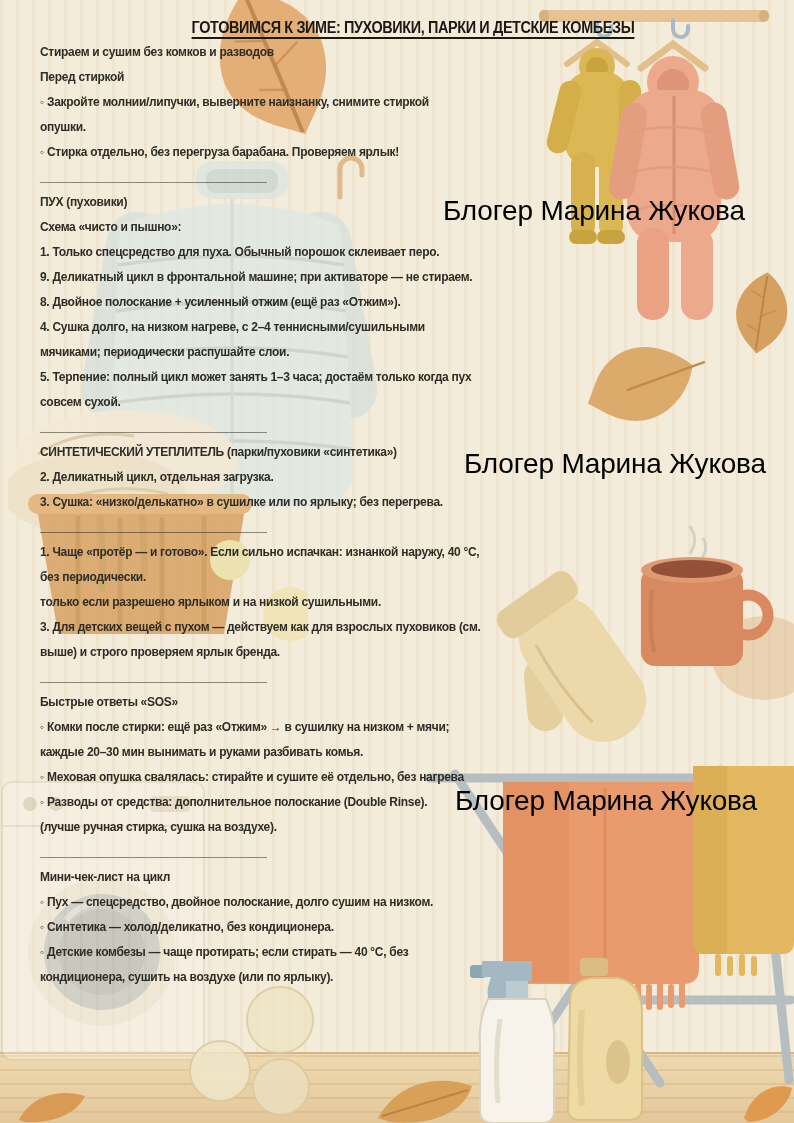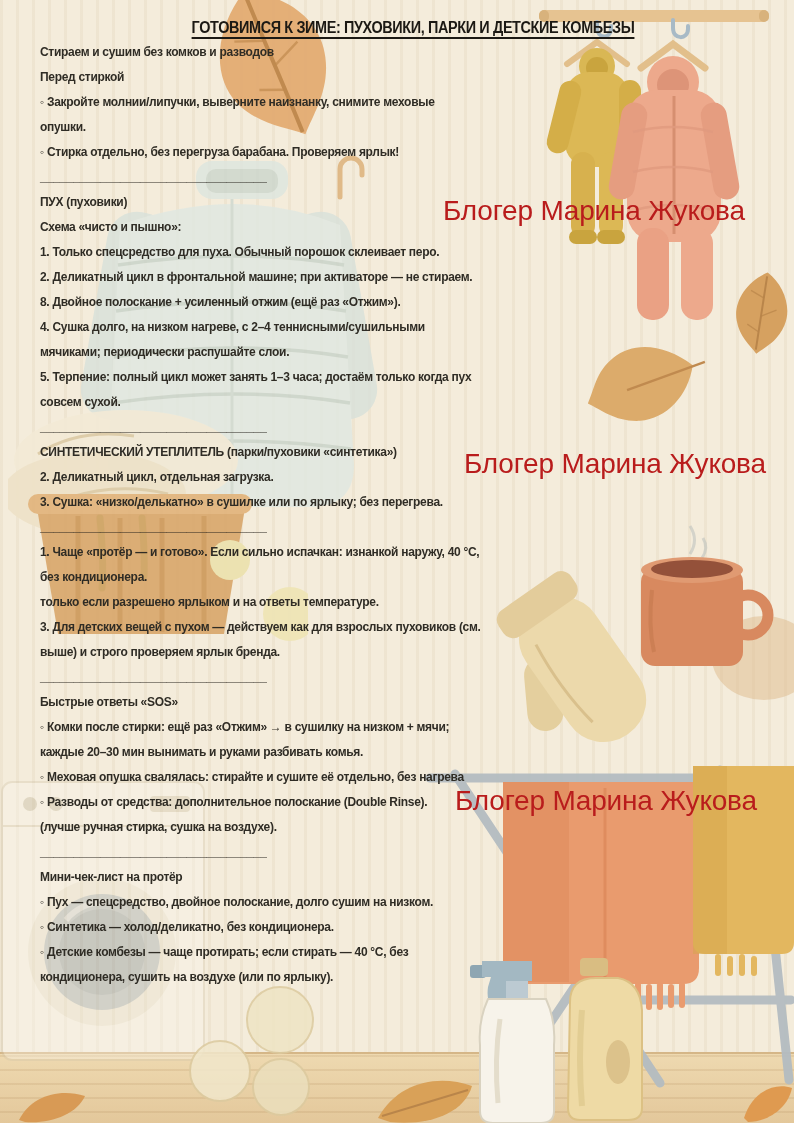--- a/index.html
+++ b/index.html
@@ -14,21 +14,21 @@
         background:repeating-linear-gradient(0deg,rgba(0,0,0,0) 0 12px,rgba(150,105,55,.12) 12px 14px);}
   .art{position:absolute;z-index:2;}
   .title{position:absolute;top:19px;left:16px;width:794px;text-align:center;z-index:6;
         font-weight:700;font-size:16px;letter-spacing:-0.4px;color:#1c1914;}
   .title span{display:inline-block;transform:scaleX(0.9);text-decoration:underline;
         text-decoration-thickness:2px;text-underline-offset:4px;}
   .content{position:absolute;left:40px;top:40px;width:716px;z-index:5;
         color:#2f2c25;font-weight:700;font-size:12px;line-height:25px;letter-spacing:-0.3px;}
   .line{height:25px;white-space:nowrap;}
   .divider{height:25px;white-space:nowrap;letter-spacing:0;color:#262El;color:#26231d;}
-  .wm{position:absolute;z-index:4;font-size:28px;font-weight:400;color:#b91c1c;
+  .wm{position:absolute;z-index:4;font-size:28px;font-weight:400;color:#000000;
         letter-spacing:-0.2px;white-space:nowrap;}
 </style>
 </head>
 <body>
 
 <div class="page">
   <div class="stripes"></div>
   <div class="floor">
       <div class="floor-grain"></div>
     </div>
@@ -209,61 +209,61 @@
   <div class="wm" style="left:443px;top:195px;">Блогер Марина Жукова</div>
   <div class="wm" style="left:464px;top:448px;">Блогер Марина Жукова</div>
   <div class="wm" style="left:455px;top:785px;">Блогер Марина Жукова</div>
 
   <div class="title"><span>ГОТОВИМСЯ К ЗИМЕ: ПУХОВИКИ, ПАРКИ И ДЕТСКИЕ КОМБЕЗЫ</span></div>
 
   <div class="content">
     <div>
       <div class="line">Стираем и сушим без комков и разводов</div>
       <div class="line">Перед стиркой</div>
-      <div class="line">◦ Закройте молнии/липучки, выверните наизнанку, снимите меховые</div>
+      <div class="line">◦ Закройте молнии/липучки, выверните наизнанку, снимите стиркой</div>
       <div class="line">опушки.</div>
       <div class="line">◦ Стирка отдельно, без перегруза барабана. Проверяем ярлык!</div>
     </div>
     <div class="divider">__________________________________</div>
     <div>
       <div class="line">ПУХ (пуховики)</div>
       <div class="line">Схема «чисто и пышно»:</div>
       <div class="line">1. Только спецсредство для пуха. Обычный порошок склеивает перо.</div>
-      <div class="line">2. Деликатный цикл в фронтальной машине; при активаторе — не стираем.</div>
+      <div class="line">9. Деликатный цикл в фронтальной машине; при активаторе — не стираем.</div>
       <div class="line">8. Двойное полоскание + усиленный отжим (ещё раз «Отжим»).</div>
       <div class="line">4. Сушка долго, на низком нагреве, с 2–4 теннисными/сушильными</div>
       <div class="line">мячиками; периодически распушайте слои.</div>
       <div class="line">5. Терпение: полный цикл может занять 1–3 часа; достаём только когда пух</div>
       <div class="line">совсем сухой.</div>
     </div>
     <div class="divider">__________________________________</div>
     <div>
       <div class="line">СИНТЕТИЧЕСКИЙ УТЕПЛИТЕЛЬ (парки/пуховики «синтетика»)</div>
       <div class="line">2. Деликатный цикл, отдельная загрузка.</div>
       <div class="line">3. Сушка: «низко/делькатно» в сушилке или по ярлыку; без перегрева.</div>
     </div>
     <div class="divider">__________________________________</div>
     <div>
       <div class="line">1. Чаще «протёр — и готово». Если сильно испачкан: изнанкой наружу, 40 °C,</div>
-      <div class="line">без кондиционера.</div>
-      <div class="line">только если разрешено ярлыком и на ответы температуре.</div>
+      <div class="line">без периодически.</div>
+      <div class="line">только если разрешено ярлыком и на низкой сушильными.</div>
       <div class="line">3. Для детских вещей с пухом — действуем как для взрослых пуховиков (см.</div>
       <div class="line">выше) и строго проверяем ярлык бренда.</div>
     </div>
     <div class="divider">__________________________________</div>
     <div>
       <div class="line">Быстрые ответы «SOS»</div>
       <div class="line">◦ Комки после стирки: ещё раз «Отжим» →  в сушилку на низком + мячи;</div>
       <div class="line">каждые 20–30 мин вынимать и руками разбивать комья.</div>
       <div class="line">◦ Меховая опушка свалялась: стирайте и сушите её отдельно, без нагрева</div>
       <div class="line">◦ Разводы от средства: дополнительное полоскание (Double Rinse).</div>
       <div class="line">(лучше ручная стирка, сушка на воздухе).</div>
     </div>
     <div class="divider">__________________________________</div>
     <div>
-      <div class="line">Мини-чек-лист на протёр</div>
+      <div class="line">Мини-чек-лист на цикл</div>
       <div class="line">◦ Пух — спецсредство, двойное полоскание, долго сушим на низком.</div>
       <div class="line">◦ Синтетика — холод/деликатно, без кондиционера.</div>
       <div class="line">◦ Детские комбезы — чаще протирать; если стирать — 40 °C, без</div>
       <div class="line">кондиционера, сушить на воздухе (или по ярлыку).</div>
     </div>
   </div>
 </div>
 
 </body></html>

